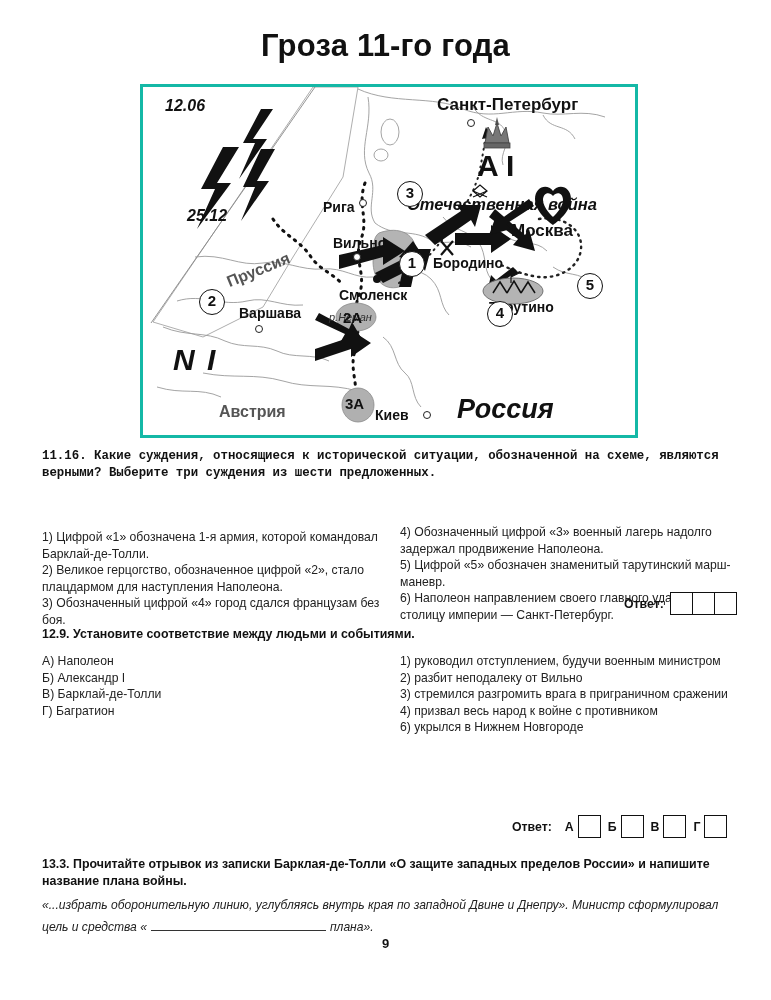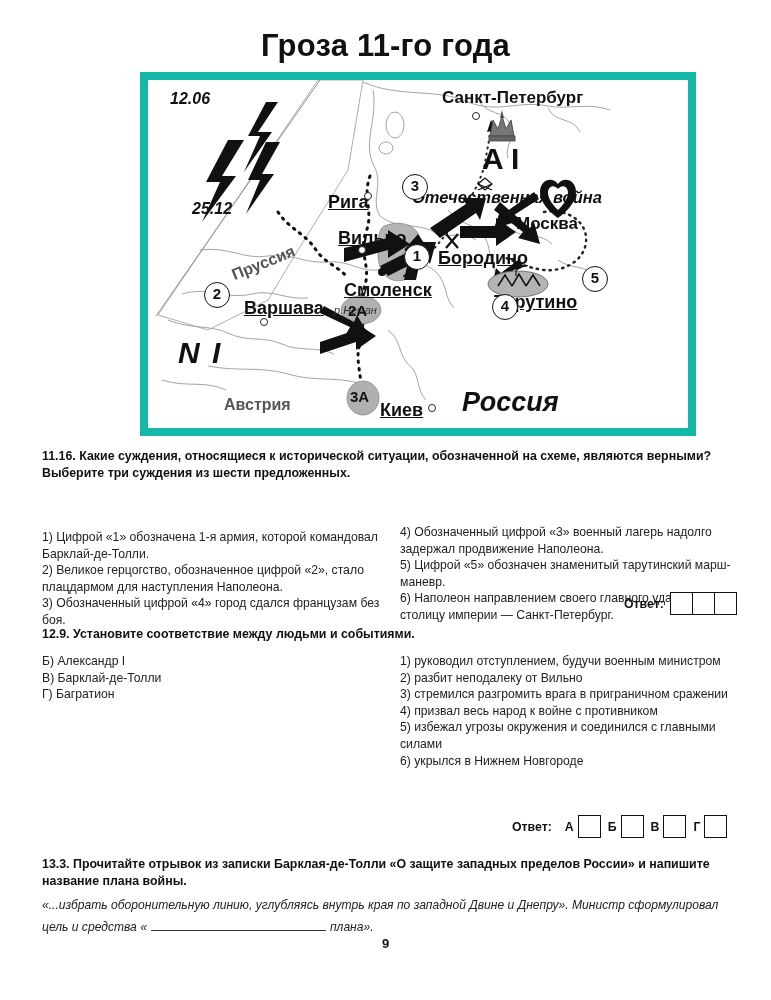--- a/index.html
+++ b/index.html
@@ -31,44 +31,42 @@
     font-size: 31px;
     font-weight: bold;
     letter-spacing: 0.2px;
     color: #111;
   }
 
   
   .map-frame {
     position: absolute;
     left: 140px;
-    top: 72px;
+    top: 84px;
     width: 492px;
     height: 348px;
-    border: 8px solid #14b8a6;
+    border: 3px solid #14b8a6;
     background: #fff;
     overflow: hidden;
-    padding-left: 48px;
   }
   .map-svg { position:absolute; left:0; top:0; }
 
   .map-label {
     position: absolute;
     white-space: nowrap;
     color: #111;
   }
   .lbl-date {
     font-size: 16px;
     font-weight: bold;
     font-style: italic;
   }
   .lbl-city {
-    font-size: 18px;
-    font-weight: bold;
-    text-decoration: underline;
+    font-size: 14px;
+    font-weight: bold;
   }
   .lbl-city-big {
     font-size: 17px;
     font-weight: bold;
   }
   .lbl-country {
     font-size: 16px;
     font-weight: bold;
     color: #555;
   }
@@ -327,21 +325,21 @@
     <div class="map-label lbl-army" style="left:200px; top:222px;">2А</div>
     <div class="map-label lbl-army" style="left:202px; top:308px;">3А</div>
 
     <div class="circ-num" style="left:256px; top:164px;">1</div>
     <div class="circ-num" style="left:56px; top:202px;">2</div>
     <div class="circ-num" style="left:254px; top:94px;">3</div>
     <div class="circ-num" style="left:344px; top:214px;">4</div>
     <div class="circ-num" style="left:434px; top:186px;">5</div>
   </div>
 
-  <div class="q-head" style="left:42px; top:448px; width:690px;">11.16. Какие суждения, относящиеся к исторической ситуации, обозначенной на схеме, являются верными? Выберите три суждения из шести предложенных.</div>
+  <div class="q-head" style="left:42px; top:448px; width:690px;font-family:Liberation Mono, monospace;">11.16. Какие суждения, относящиеся к исторической ситуации, обозначенной на схеме, являются верными? Выберите три суждения из шести предложенных.</div>
 
   <div class="col-text" style="left:42px; top:487px; width:340px;margin-top:42px;">
     <p>1) Цифрой «1» обозначена 1-я армия, которой командовал Барклай-де-Толли.</p>
     <p>2) Великое герцогство, обозначенное цифрой «2», стало плацдармом для наступления Наполеона.</p>
     <p>3) Обозначенный цифрой «4» город сдался французам без боя.</p>
   </div>
 
   <div class="col-text" style="left:400px; top:487px; width:332px;margin-top:37px;">
     <p>4) Обозначенный цифрой «3» военный лагерь надолго задержал продвижение Наполеона.</p>
     <p>5) Цифрой «5» обозначен знаменитый тарутинский марш-маневр.</p>
@@ -353,31 +351,31 @@
     <span class="abox-group">
       <span class="abox"></span>
       <span class="abox"></span>
       <span class="abox"></span>
     </span>
   </div>
 
   <div class="q-head" style="left:42px; top:626px; width:690px;">12.9. Установите соответствие между людьми и событиями.</div>
 
   <div class="col-text" style="left:42px; top:653px; width:340px;">
+    <p>А) Наполеон</p>
     <p>Б) Александр I</p>
     <p>В) Барклай-де-Толли</p>
     <p>Г) Багратион</p>
   </div>
 
   <div class="col-text" style="left:400px; top:653px; width:332px;">
     <p>1) руководил отступлением, будучи военным министром</p>
     <p>2) разбит неподалеку от Вильно</p>
     <p>3) стремился разгромить врага в приграничном сражении</p>
     <p>4) призвал весь народ к войне с противником</p>
-    <p>5) избежал угрозы окружения и соединился с главными силами</p>
     <p>6) укрылся в Нижнем Новгороде</p>
   </div>
 
   <div class="answer-row" style="left:512px; top:815px;">
     <span class="lab">Ответ:</span>
     <span class="pair">
       <span class="plab">А</span>
       <span class="abox"></span>
     </span>
     <span class="pair">

